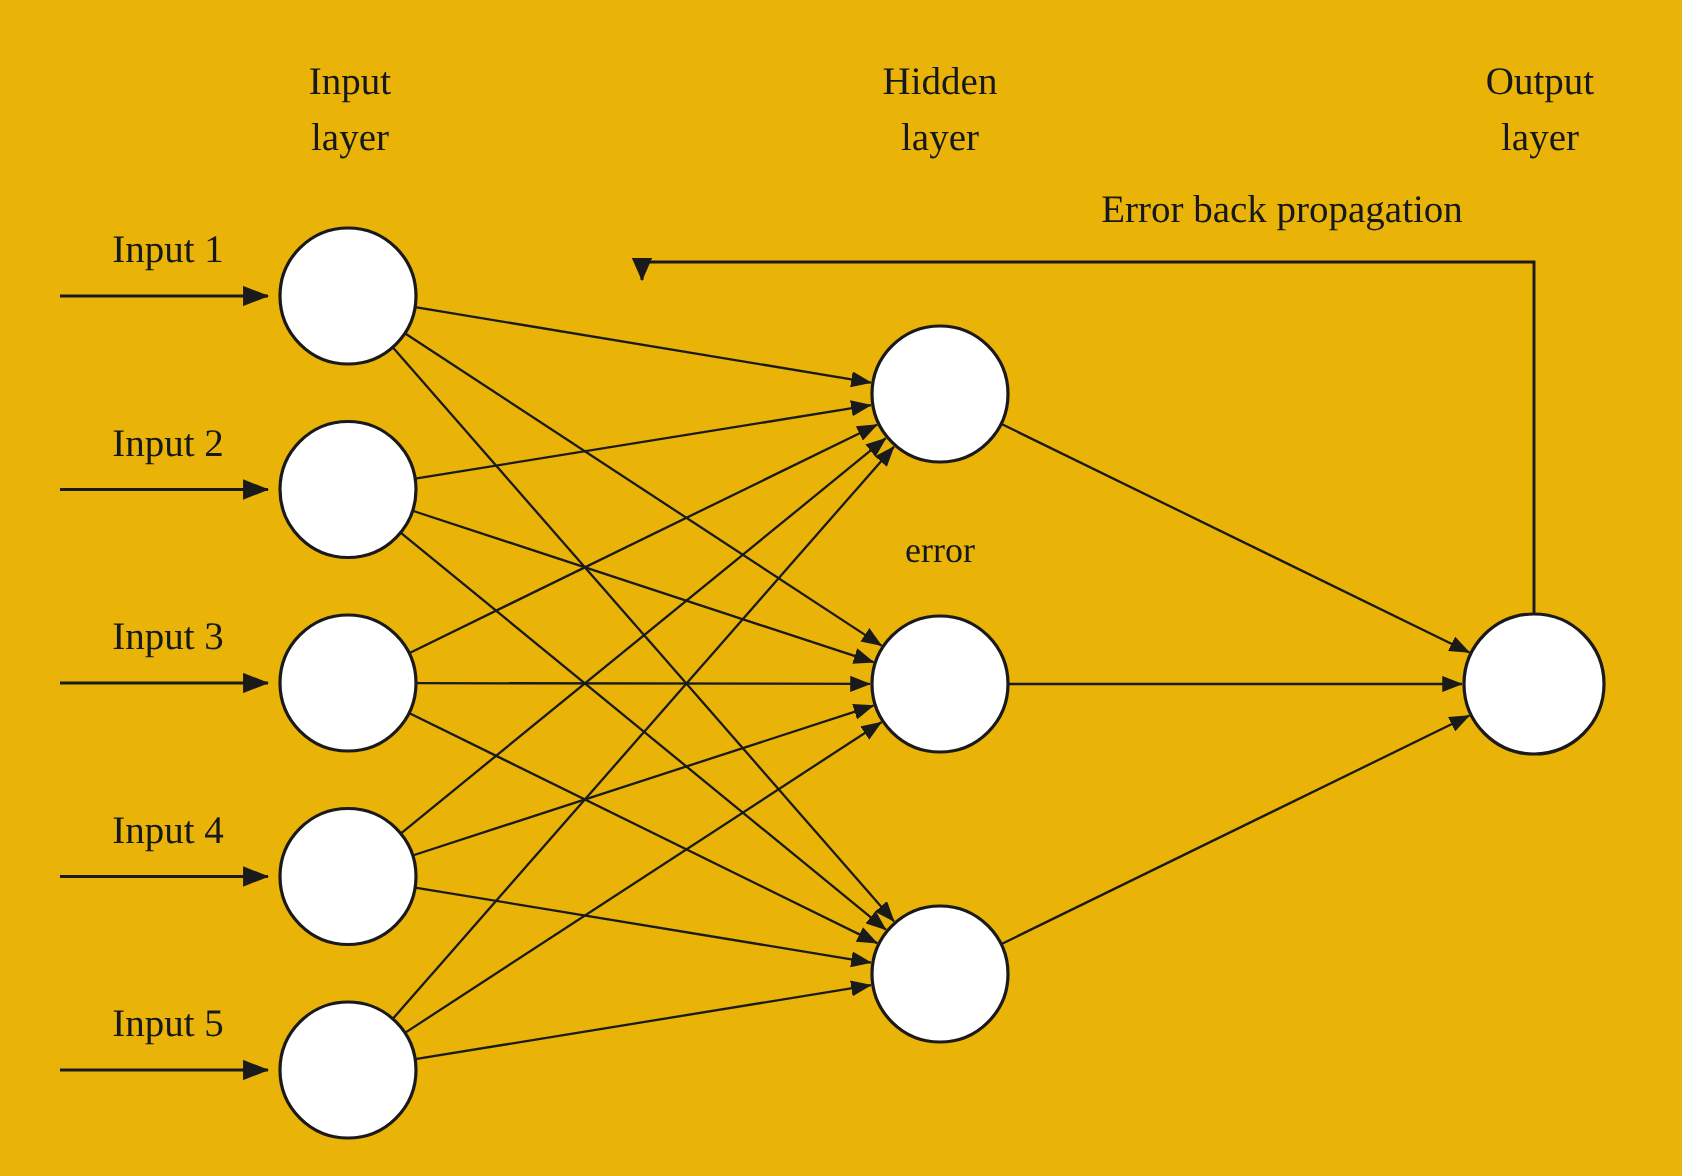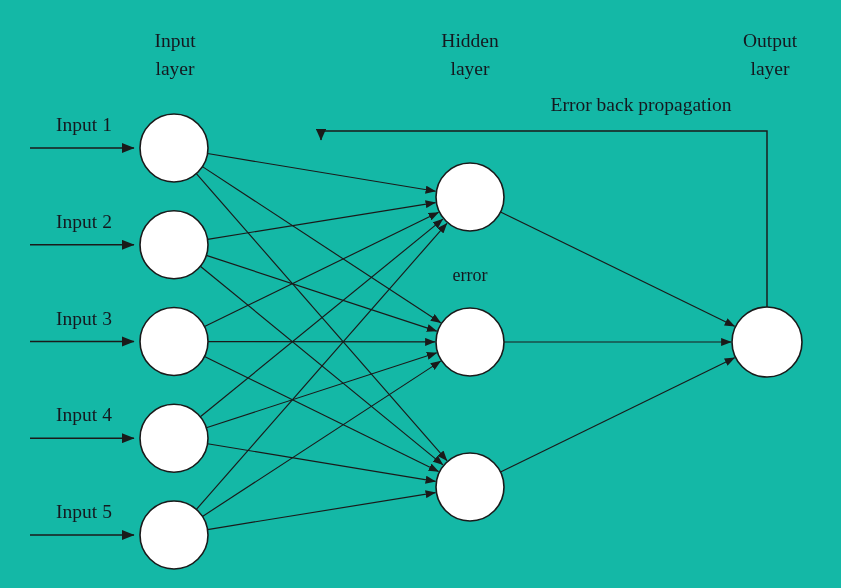--- a/index.html
+++ b/index.html
@@ -10,21 +10,21 @@
   body {
     width: 841px;
     height: 588px;
     font-family: "Liberation Serif", "DejaVu Serif", serif;
     overflow: hidden;
   }
   #diagram-root {
     position: relative;
     width: 841px;
     height: 588px;
-    background: #14b8a6;
+    background: #eab308;
   }
   svg.nn-canvas {
     position: absolute;
     top: 0;
     left: 0;
     width: 841px;
     height: 588px;
     display: block;
   }
   .node-circle {

